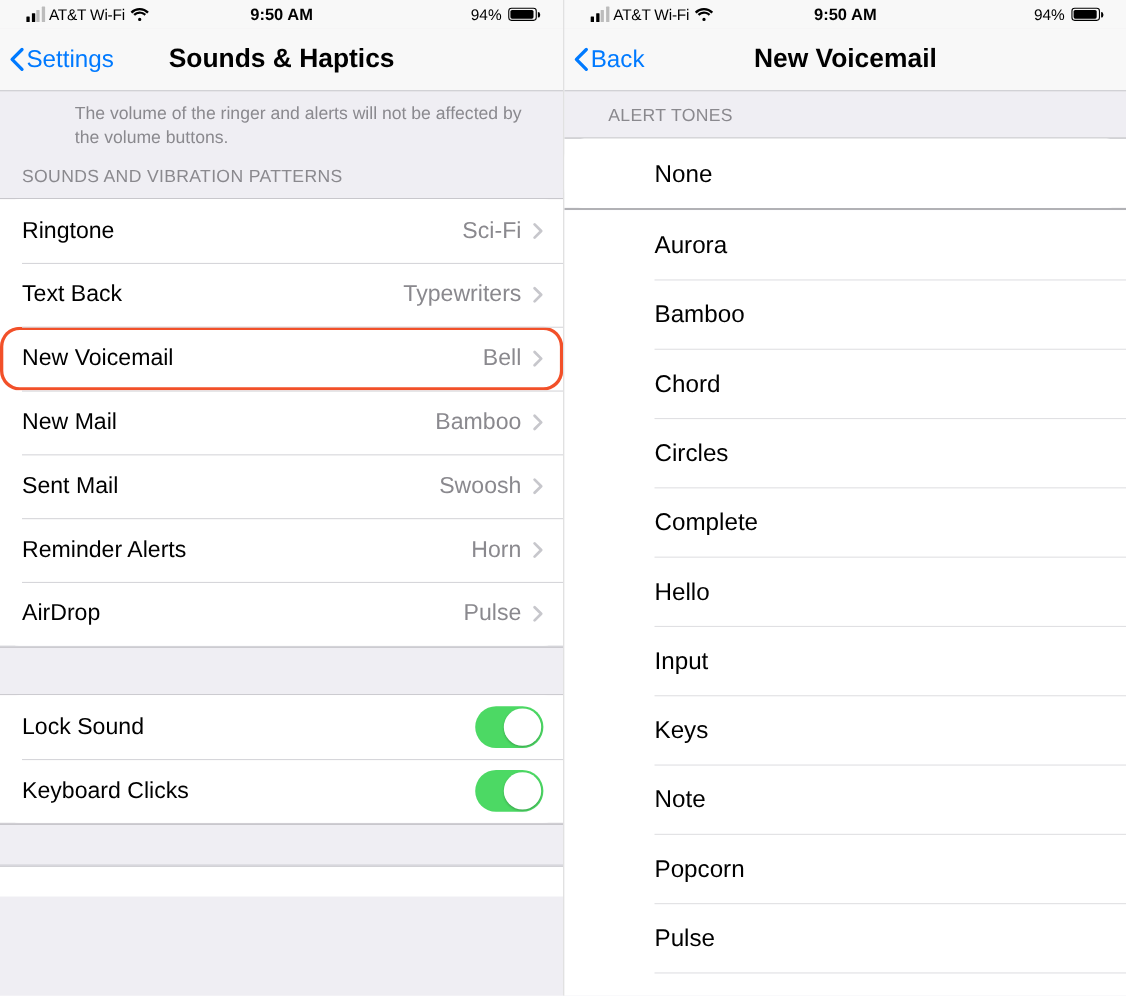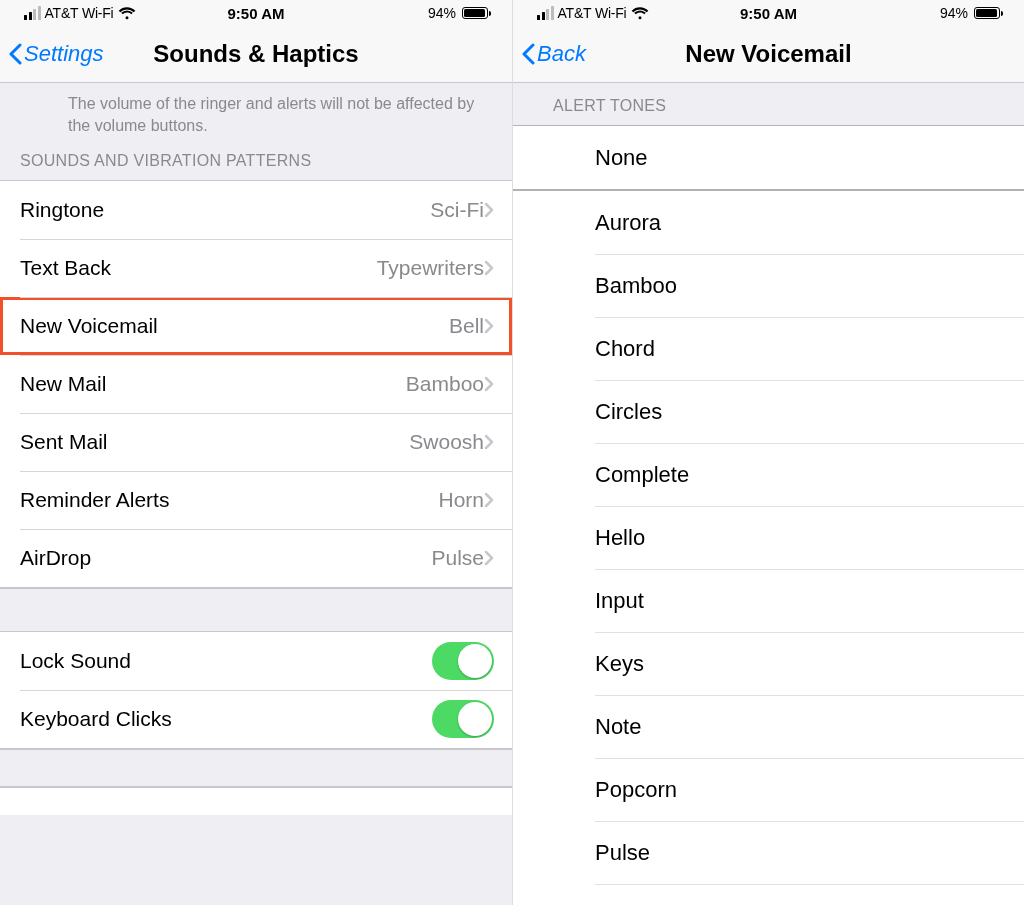--- a/index.html
+++ b/index.html
@@ -56,21 +56,20 @@
       align-items: center;
       position: relative;
       padding: 0 8px;
     }
     .nav-back {
       display: flex;
       align-items: center;
       color: #007aff;
       font-size: 22px;
       cursor: pointer;
-      font-style: italic;
     }
     .nav-back .chev { margin-right: 2px; display: inline-flex; }
     .nav-title {
       position: absolute;
       left: 50%;
       transform: translateX(-50%);
       font-weight: 600;
       font-size: 24px;
       color: #000;
       white-space: nowrap;
@@ -104,33 +103,34 @@
       border-bottom: 1px solid #c8c7cc;
     }
     .row {
       height: 58px;
       display: flex;
       align-items: center;
       padding: 0 18px 0 20px;
       background: #fff;
       position: relative;
       cursor: pointer;
+      border-radius: 18px;
     }
     .row + .row::before {
       content: "";
       position: absolute;
       top: 0;
       left: 20px;
       right: 0;
       height: 1px;
       background: #d6d6da;
     }
     .row .label { font-size: 21px; color: #000; flex: 0 0 auto; }
     .row .spacer { flex: 1; }
-    .row .value { font-size: 21px; color: #8a898e; }
+    .row .value { font-size: 21px; color: #8a898e; margin-right: 10px; }
     .row .chevron { color: #c7c7cc; display: inline-flex; }
     .row.highlight { box-shadow: inset 0 0 0 3px #f25029; }
 
     
     .toggle { width: 62px; height: 38px; border-radius: 19px; background: #4cd964; position: relative; }
     .toggle .knob { position: absolute; width: 34px; height: 34px; background: #fff; border-radius: 50%; top: 2px; right: 2px; box-shadow: 0 1px 2px rgba(0,0,0,.25); }
 
     .gap { height: 44px; background: #efeef3; border-top: 1px solid #c8c7cc; border-bottom: 1px solid #c8c7cc; }
     .half-row { height: 28px; background: #fff; border-top: 1px solid #c8c7cc; }
 

